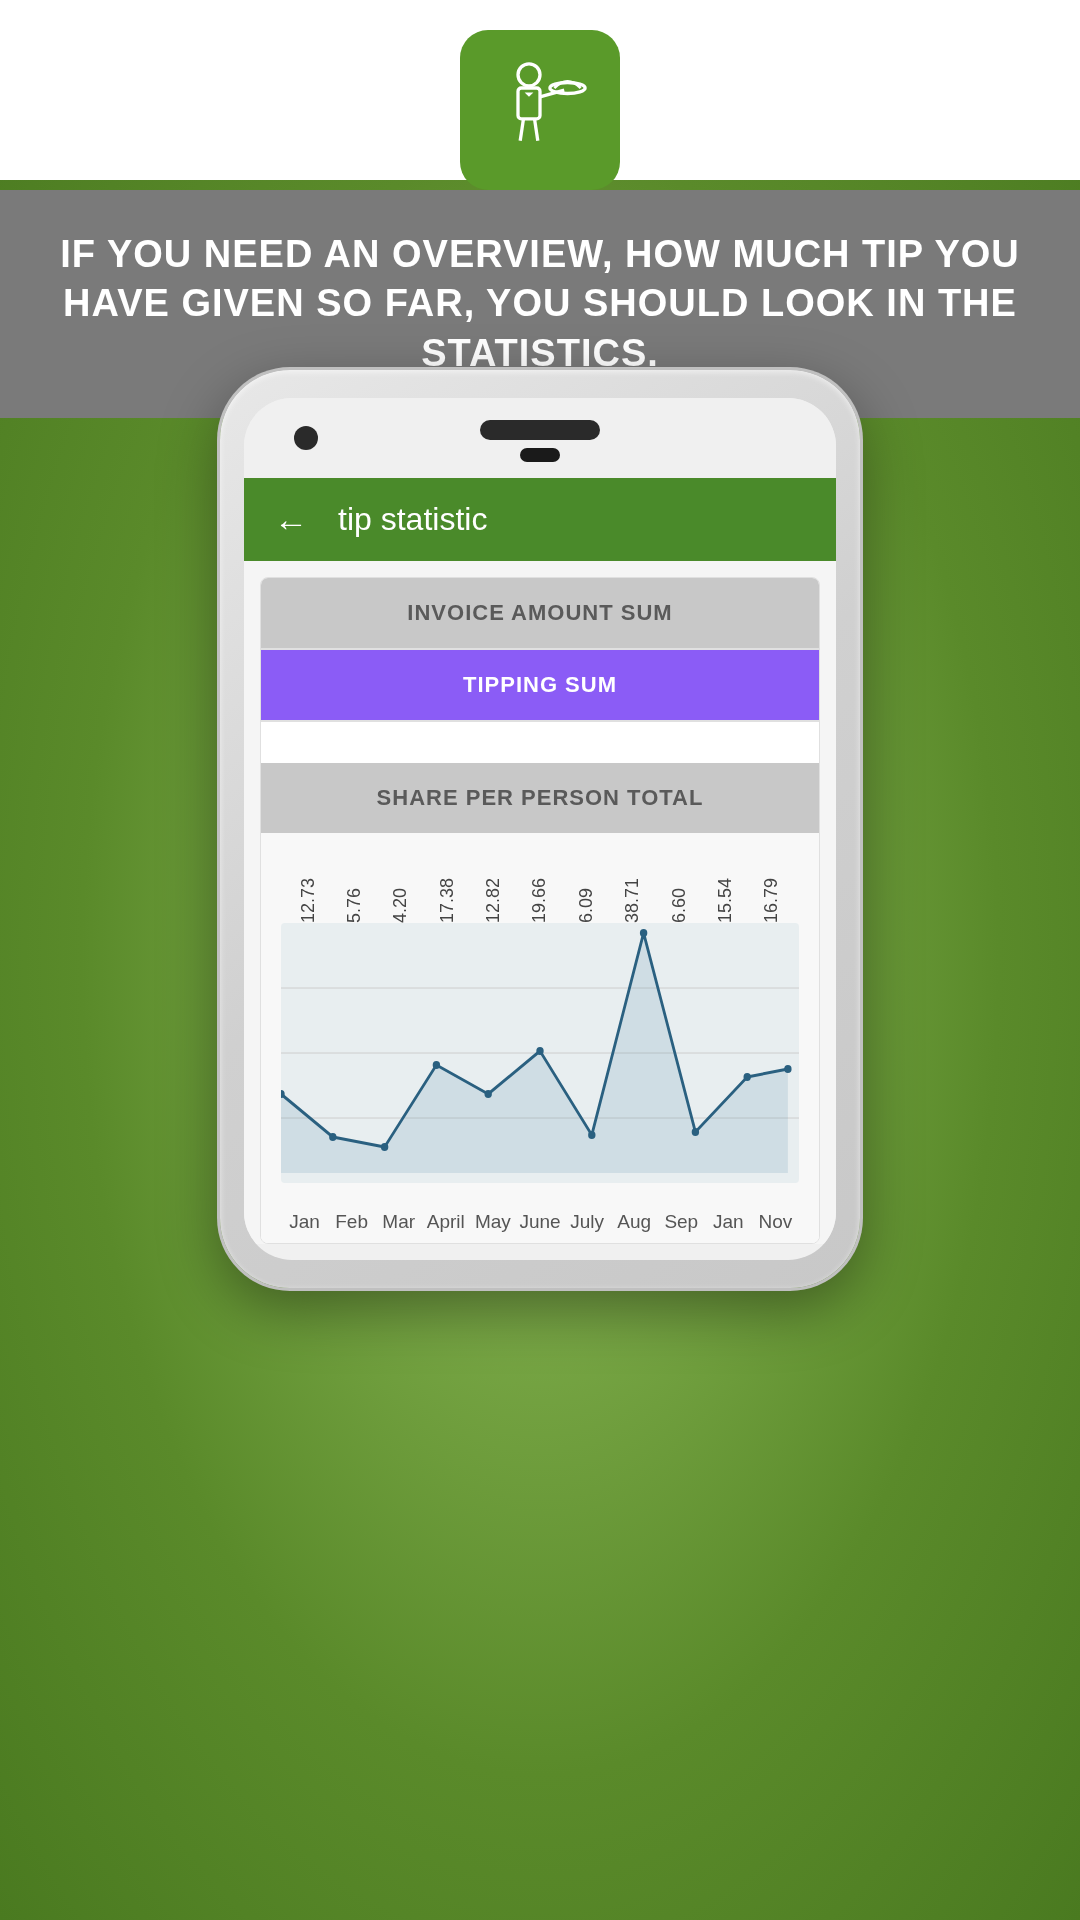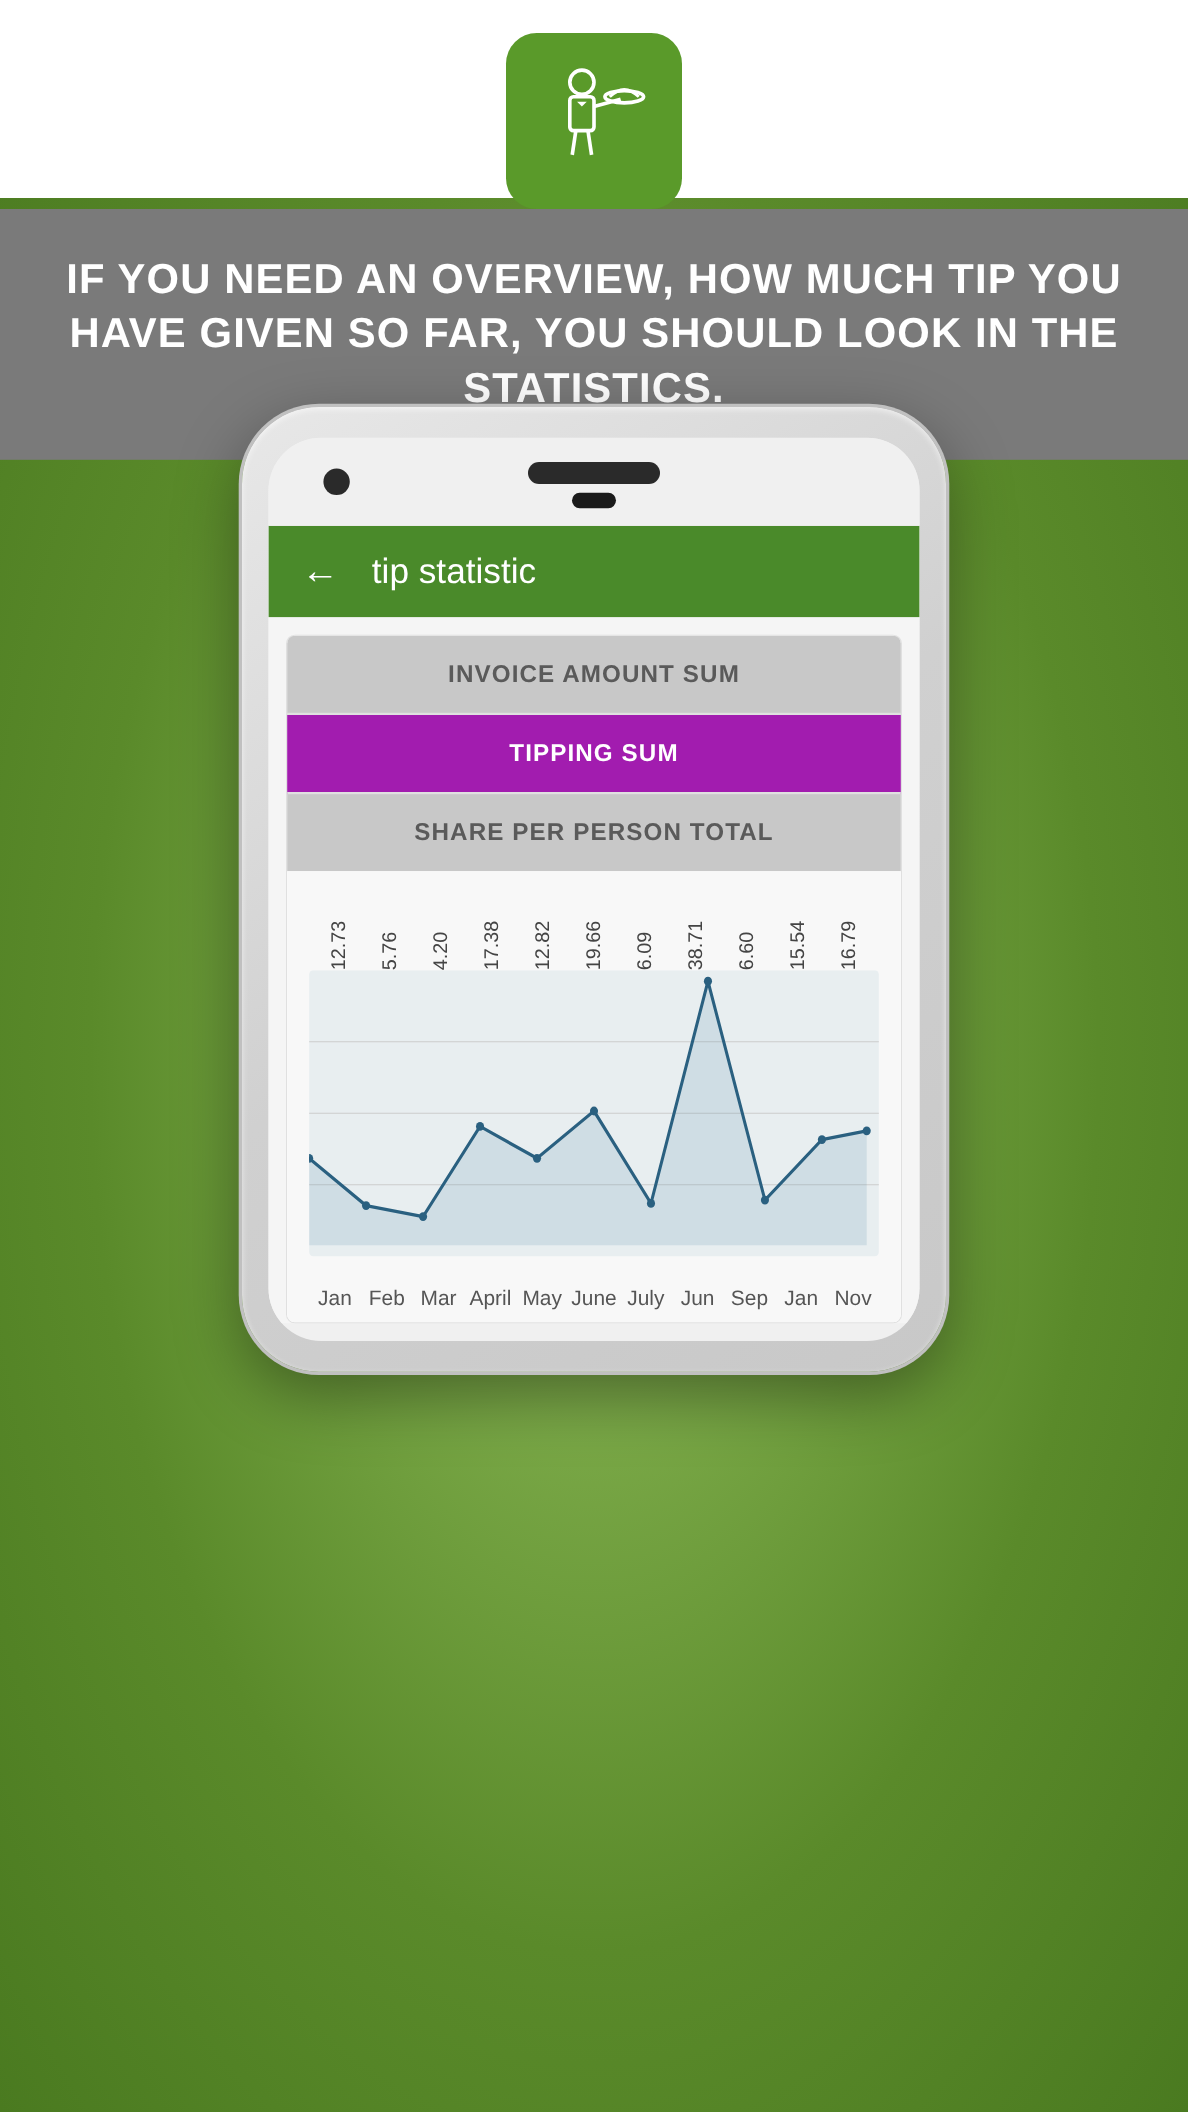--- a/index.html
+++ b/index.html
@@ -191,21 +191,21 @@
       border-bottom: 2px solid #e0e0e0;
       cursor: pointer;
     }
 
     .filter-btn.inactive {
       background: #c8c8c8;
       color: #5a5a5a;
     }
 
     .filter-btn.active {
-      background: #a21caf;
+      background: #8b5cf6;
       color: #ffffff;
     }
 
     
     .chart-area {
       background: #f8f8f8;
       padding: 10px 10px 0 10px;
     }
 
     .chart-container {
@@ -295,21 +295,21 @@
 
         <div class="app-header">
           <span class="back-arrow">←</span>
           <span class="app-header-title">tip statistic</span>
         </div>
 
         <div class="app-content">
 
           <button class="filter-btn inactive">INVOICE AMOUNT SUM</button>
           <button class="filter-btn active">TIPPING SUM</button>
-          <button class="filter-btn inactive" style="border-bottom: none;">SHARE PER PERSON TOTAL</button>
+          <button class="filter-btn inactive" style="border-bottom: none; margin-top: 41px;">SHARE PER PERSON TOTAL</button>
 
           <div class="chart-area">
 
             <div class="y-axis-row">
               <span class="y-val">12.73</span>
               <span class="y-val">5.76</span>
               <span class="y-val">4.20</span>
               <span class="y-val">17.38</span>
               <span class="y-val">12.82</span>
               <span class="y-val">19.66</span>
@@ -348,21 +348,21 @@
             </div>
 
             <div class="x-labels">
               <span class="x-label">Jan</span>
               <span class="x-label">Feb</span>
               <span class="x-label">Mar</span>
               <span class="x-label">April</span>
               <span class="x-label">May</span>
               <span class="x-label">June</span>
               <span class="x-label">July</span>
-              <span class="x-label">Jun</span>
+              <span class="x-label">Aug</span>
               <span class="x-label">Sep</span>
               <span class="x-label">Jan</span>
               <span class="x-label">Nov</span>
             </div>
           </div>
 
         </div>
       </div>
     </div>
   </div>

